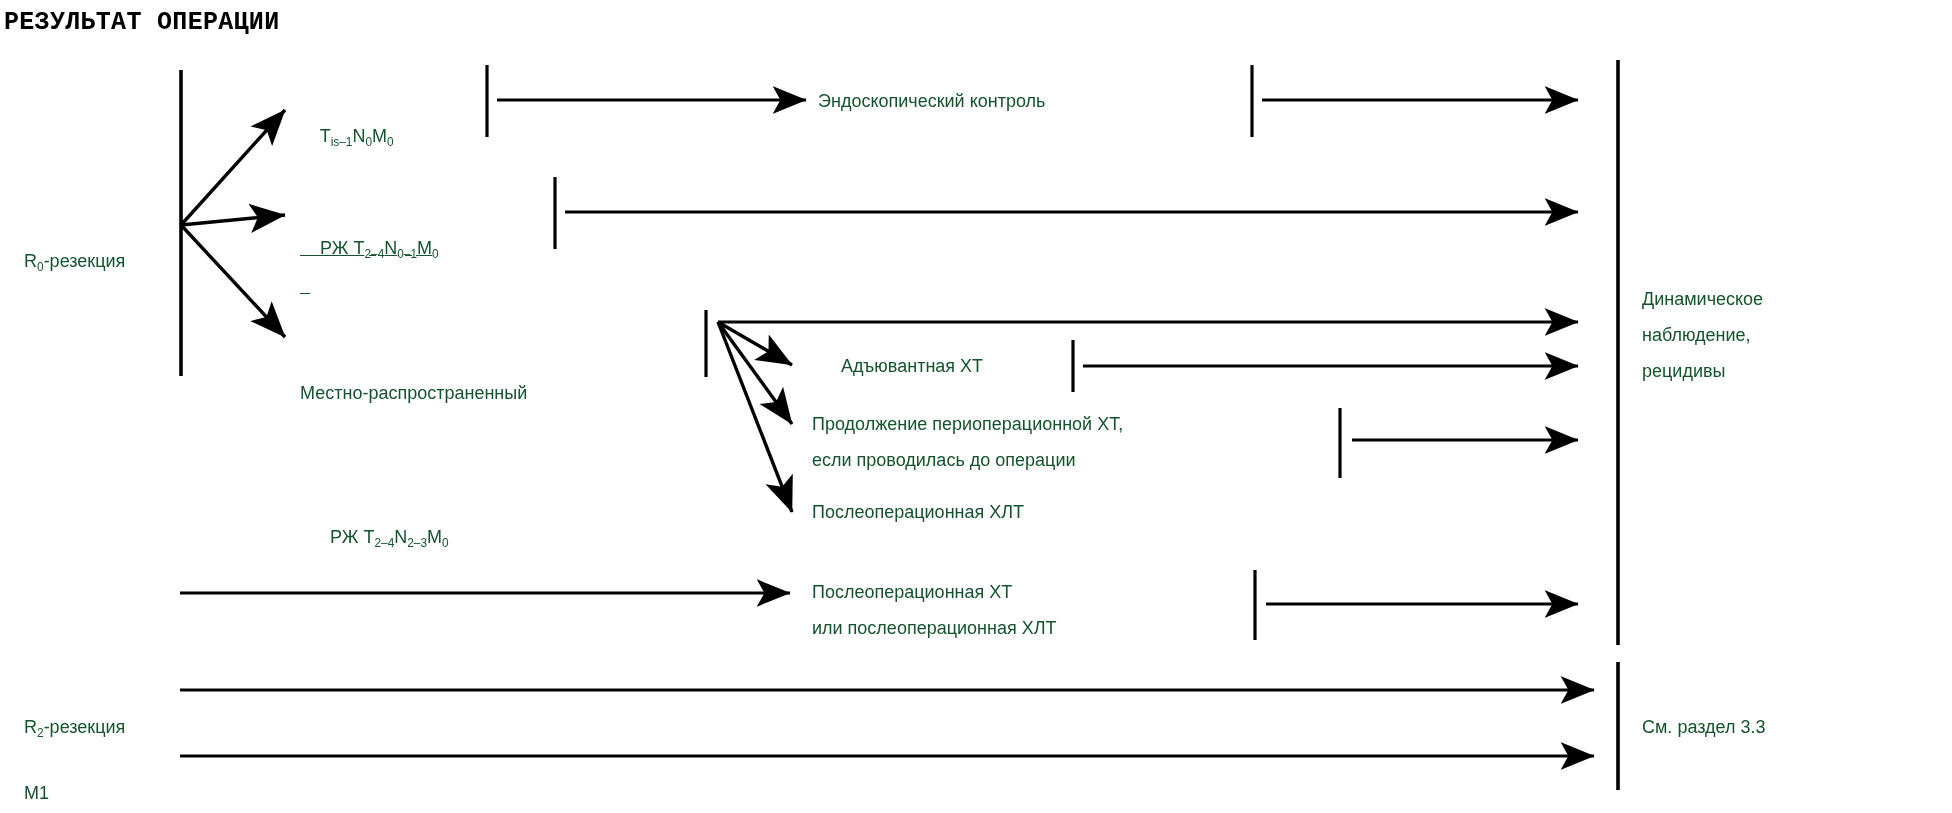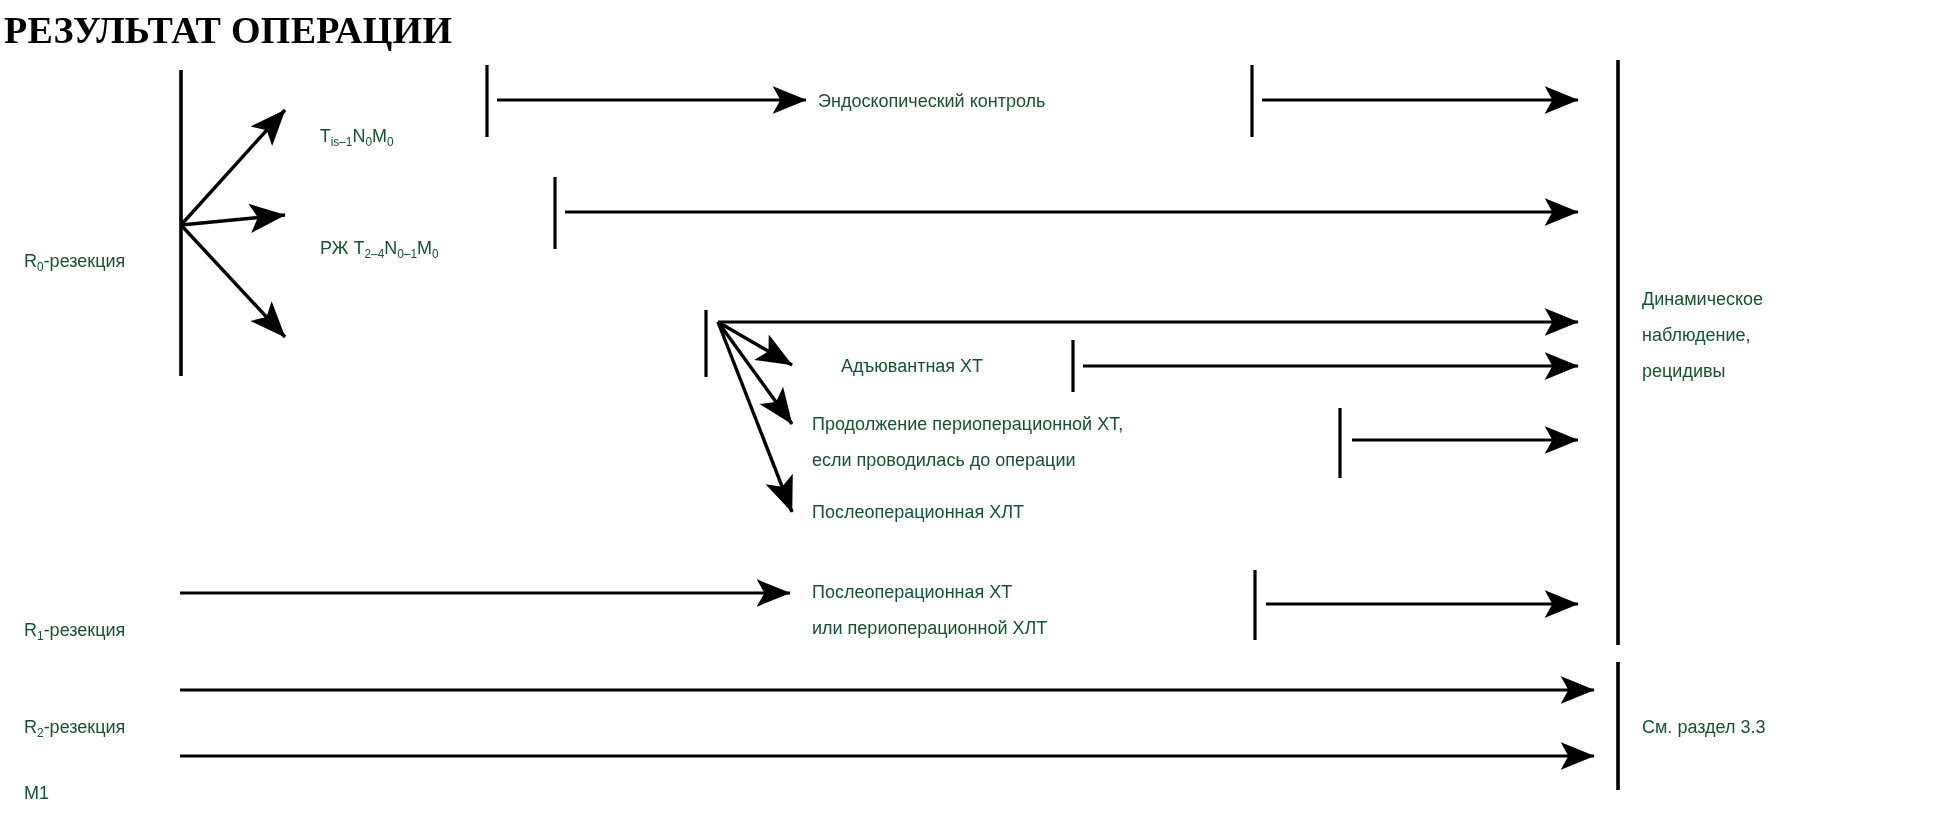--- a/index.html
+++ b/index.html
@@ -50,23 +50,23 @@
     font-family: "Liberation Sans", sans-serif;
     font-size: 18px;
     line-height: 36px;
     color: #14532d;
     white-space: pre;
   }
   .title {
     position: absolute;
     left: 4px;
     top: 8px;
-    font-family: Liberation Serif, serif;
+    font-family: Liberation Mono, monospace;
     font-weight: bold;
-    font-size: 38px;
+    font-size: 25px;
     letter-spacing: 0.3px;
     color: #000000;
     white-space: pre;
   }
   .sub {
     font-size: 0.66em;
     vertical-align: baseline;
     position: relative;
     top: 0.33em;
   }
@@ -127,52 +127,55 @@
 
     <line class="railline" x1="1618" y1="60" x2="1618" y2="645"></line>
 
     <line class="railline" x1="1618" y1="662" x2="1618" y2="790"></line>
   </svg>
 
   <div class="txt" style="left:4px; top:207px;">
     <span>R</span><span class="sub">0</span><span>-резекция</span>
   </div>
 
-  <div class="txt" style="left:4px; top:576px;">
-    <span>R</span><span class="sub">1</span><span>-резекция</span>
-  </div>
 
   <div class="txt" style="left:4px; top:673px;">
     <span>R</span><span class="sub">2</span><span>-резекция</span>
   </div>
 
   <div class="txt" style="left:4px; top:739px;">
     <span>M1</span>
   </div>
 
   <div class="txt" style="left:300px; top:82px;">
     <span>T</span><span class="sub">is–1</span><span>N</span><span class="sub">0</span><span>M</span><span class="sub">0</span>
   </div>
 
-  <div class="txt" style="left:300px; top:194px;">
+  <div class="txt" style="left:300px; top:194px;text-decoration:underline;">
     <span>РЖ T</span><span class="sub">2–4</span><span>N</span><span class="sub">0–1</span><span>M</span><span class="sub">0</span>
   </div>
 
+  <div class="txt" style="left:300px; top:303px;">
+    <div>Местно-распространенный</div>
+    <div>
+      <span>РЖ T</span><span class="sub">2–4</span><span>N</span><span class="sub">2–3</span><span>M</span><span class="sub">0</span>
+    </div>
+  </div>
 
   <div class="txt" style="left:818px; top:83px;">Эндоскопический контроль</div>
 
   <div class="txt" style="left:812px; top:348px;margin-left:29px;">Адъювантная ХТ</div>
 
   <div class="txt" style="left:812px; top:494px;">Послеоперационная ХЛТ</div>
 
   <div class="txt multi" style="left:812px; top:406px;">Продолжение периоперационной ХТ,
 если проводилась до операции</div>
 
   <div class="txt multi" style="left:812px; top:574px;">Послеоперационная ХТ
-или периоперационной ХЛТ</div>
+или послеоперационная ХЛТ</div>
 
   <div class="txt multi" style="left:1642px; top:281px;">Динамическое
 наблюдение,
 рецидивы</div>
 
   <div class="txt" style="left:1642px; top:709px;">См. раздел 3.3</div>
 
 </div>
 
 </body></html>

